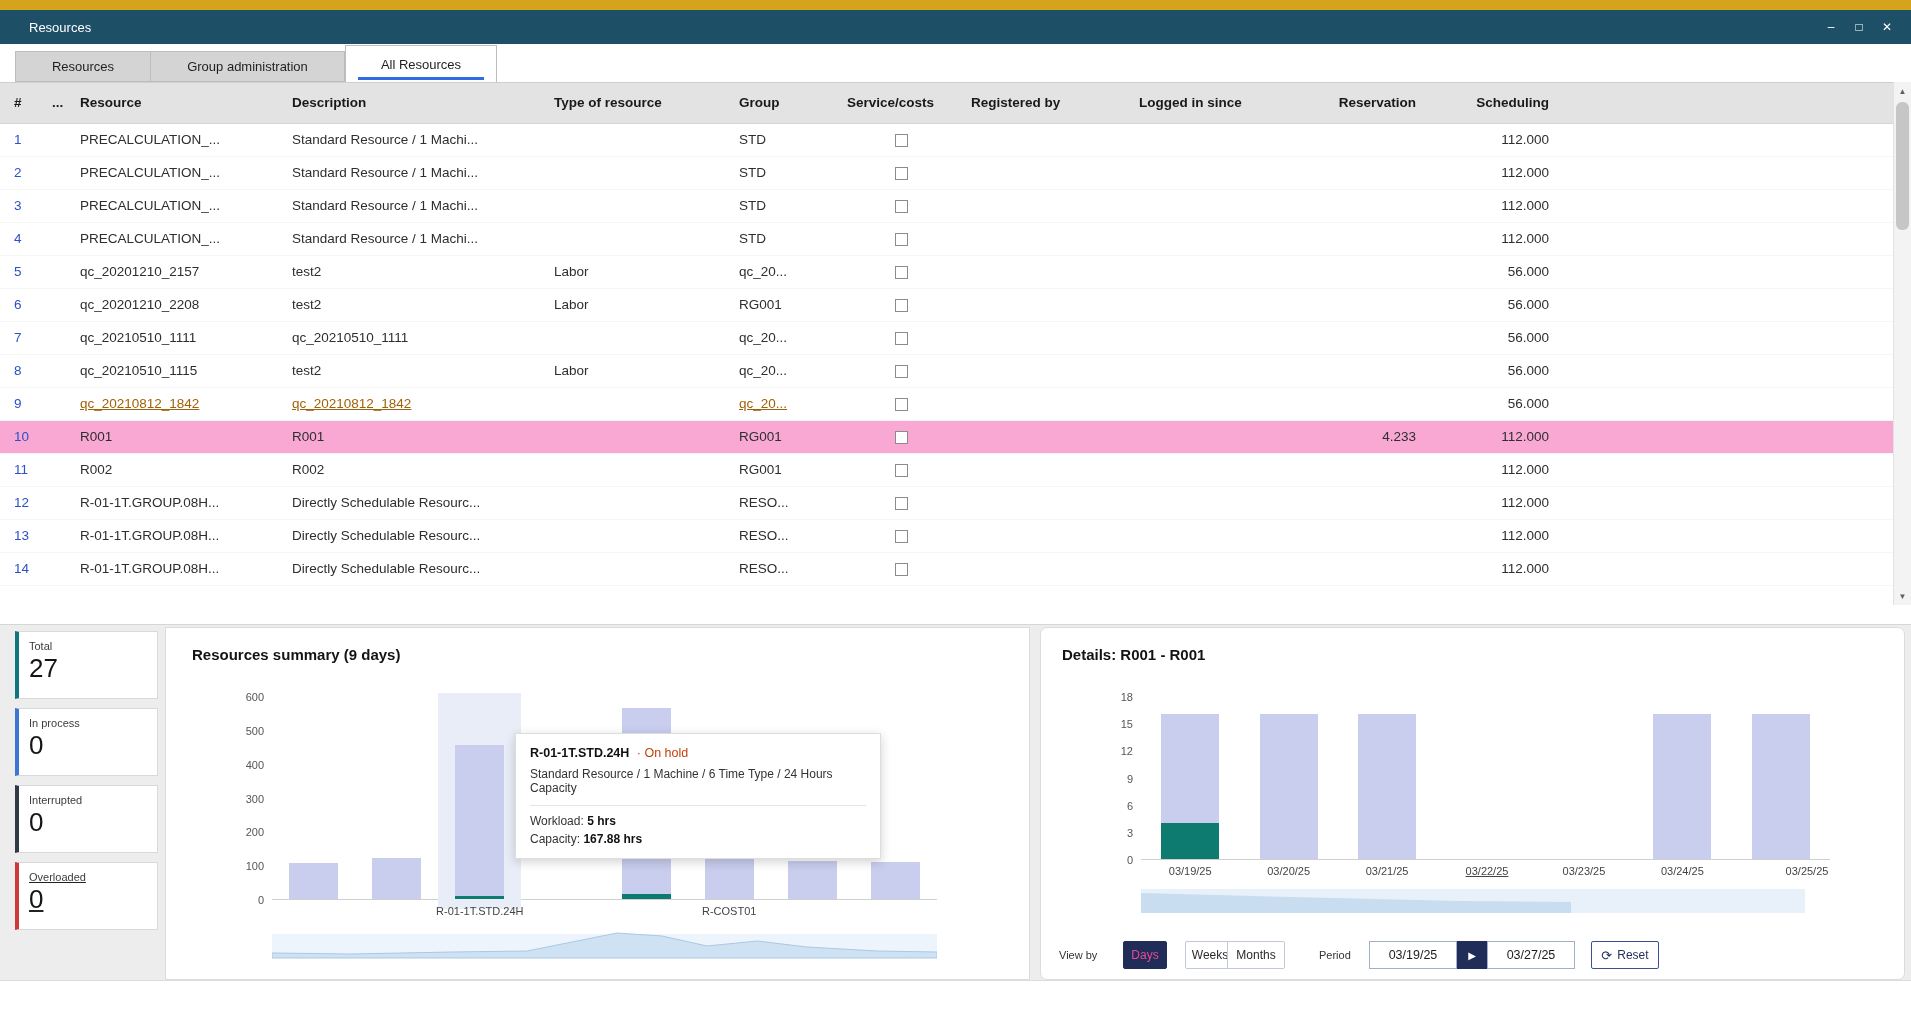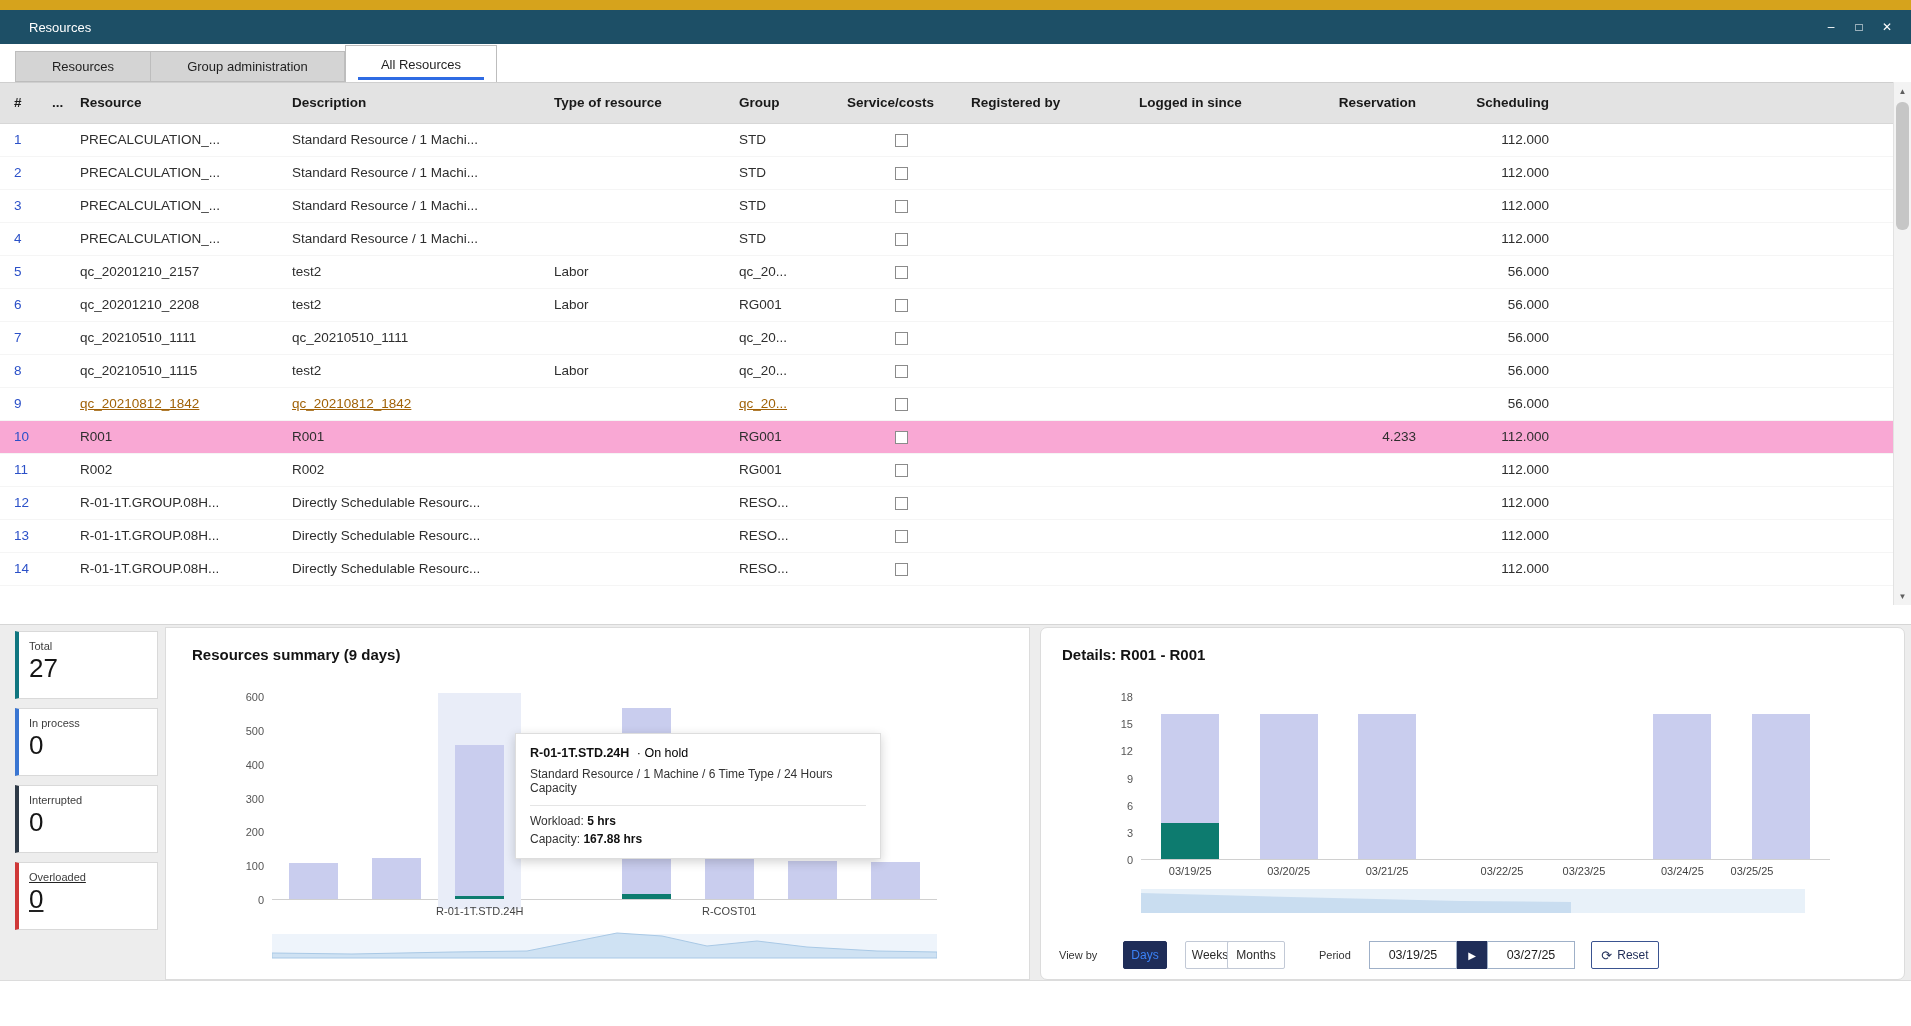--- a/index.html
+++ b/index.html
@@ -71,31 +71,31 @@
 .ytick{position:absolute;left:-48px;width:40px;text-align:right;font-size:11px;color:#555;}
 .xlabel{position:absolute;top:100%;margin-top:6px;transform:translateX(-50%);font-size:11px;color:#444;white-space:nowrap;}
 .nav-svg{position:absolute;}
 #summary-nav{left:106px;top:296px;}
 #details-nav{left:100px;top:258px;}
 
 
 #tooltip{position:absolute;left:349px;top:105px;width:366px;background:#fff;border:1px solid #ddd;box-shadow:0 3px 10px rgba(0,0,0,.18);padding:12px 14px;z-index:5;}
 #tooltip .t1{font-size:12.5px;color:#111;}
 #tooltip .t1 .ttl{font-weight:bold;}
-#tooltip .t1 .status{color:#000000;margin-left:4px;}
+#tooltip .t1 .status{color:#c2410c;margin-left:4px;}
 #tooltip .t2{font-size:12px;color:#333;margin-top:7px;}
 #tooltip .sep{border:none;border-top:1px solid #e5e5e5;margin:10px 0 8px;}
 #tooltip .kv{font-size:12px;color:#333;margin-top:4px;}
 #tooltip .kv b{color:#111;}
 
 
 #details-controls{position:absolute;left:0;top:313px;width:100%;height:28px;}
 #viewby-label{position:absolute;left:18px;top:8px;font-size:11px;color:#333;}
 .view-btn{position:absolute;top:0;height:28px;border:1px solid #c2c9d6;background:#fff;color:#2b2b2b;font-size:12px;font-family:inherit;border-radius:2px;cursor:default;}
-.view-btn.active{background:#1f2d58;border-color:#1f2d58;color:#3b82f6;}
+.view-btn.active{background:#1f2d58;border-color:#1f2d58;color:#ec4899;}
 #period-label{position:absolute;left:278px;top:8px;font-size:11px;color:#333;}
 .date-field{position:absolute;top:0;width:88px;height:28px;border:1px solid #9fb0c8;background:#fff;font-size:12.5px;color:#1c1c1c;text-align:center;line-height:26px;}
 #date-from{left:328px;}
 #date-to{left:446px;}
 #arrow-btn{position:absolute;left:416px;top:0;width:30px;height:28px;background:#1f2d58;color:#fff;border:1px solid #1f2d58;font-size:10px;display:flex;align-items:center;justify-content:center;}
 #reset-btn{position:absolute;left:550px;top:0;width:68px;height:28px;background:#fff;border:1px solid #3a5390;border-radius:2px;color:#1f2d58;font-size:12px;font-family:inherit;display:flex;align-items:center;justify-content:center;gap:5px;cursor:default;}
 #reset-btn .ric{font-size:13px;}
 </style>
 </head>
 <body>
@@ -443,24 +443,24 @@
           <div class="ytick" style="bottom: 156px;">18</div>
           <div class="bar" style="left: 20.2143px; width: 58px; height: 144.889px;"></div>
           <div class="bar work" style="left: 20.2143px; width: 58px; height: 36.2222px;"></div>
           <div class="bar" style="left: 118.643px; width: 58px; height: 144.889px;"></div>
           <div class="bar" style="left: 217.071px; width: 58px; height: 144.889px;"></div>
           <div class="bar" style="left: 512.357px; width: 58px; height: 144.889px;"></div>
           <div class="bar" style="left: 610.786px; width: 58px; height: 144.889px;"></div>
           <div class="xlabel" style="left: 49.2143px;">03/19/25</div>
           <div class="xlabel" style="left: 147.643px;">03/20/25</div>
           <div class="xlabel" style="left: 246.071px;">03/21/25</div>
-          <div class="xlabel" style="left: 361px;">03/22/25</div>
+          <div class="xlabel" style="left: 346px; text-decoration: underline;">03/22/25</div>
           <div class="xlabel" style="left: 442.929px;">03/23/25</div>
           <div class="xlabel" style="left: 541.357px;">03/24/25</div>
-          <div class="xlabel" style="left: 611px;">03/25/25</div>
+          <div class="xlabel" style="left: 666px;">03/25/25</div>
         </div>
       <svg id="details-nav" class="nav-svg" width="664" height="30" viewBox="0 0 664 30">
         <rect x="0" y="3" width="664" height="24" fill="#e8f1f9"></rect>
         <path d="M0,7 L150,11 L320,15 L430,16 L430,27 L0,27 Z" fill="#c9ddf0"></path>
       </svg>
       <div id="details-controls">
         <span id="viewby-label">View by</span>
         <span id="view-buttons"><button class="view-btn active" style="left: 82px; width: 44px;">Days</button><button class="view-btn" style="left: 144px; width: 50px;">Weeks</button><button class="view-btn" style="left: 186px; width: 58px;">Months</button></span>
         <span id="period-label">Period</span>
         <div class="date-field" id="date-from">03/19/25</div>

